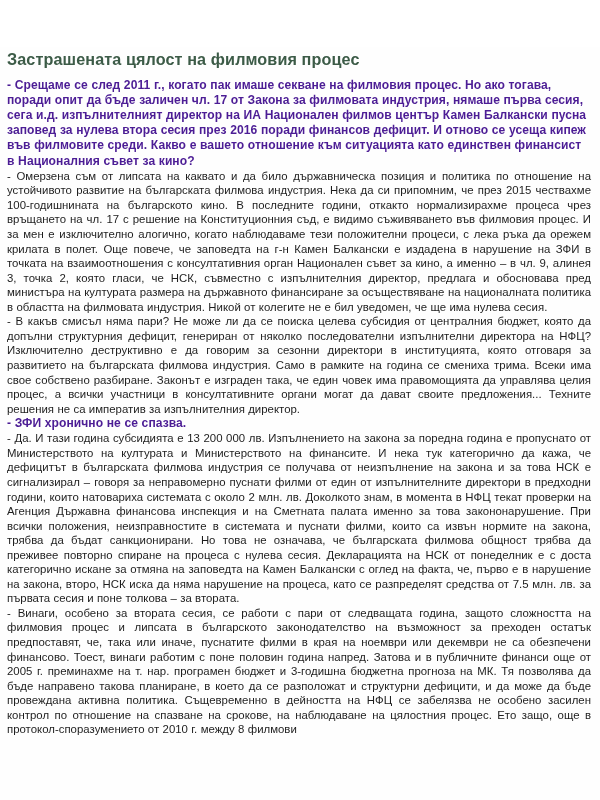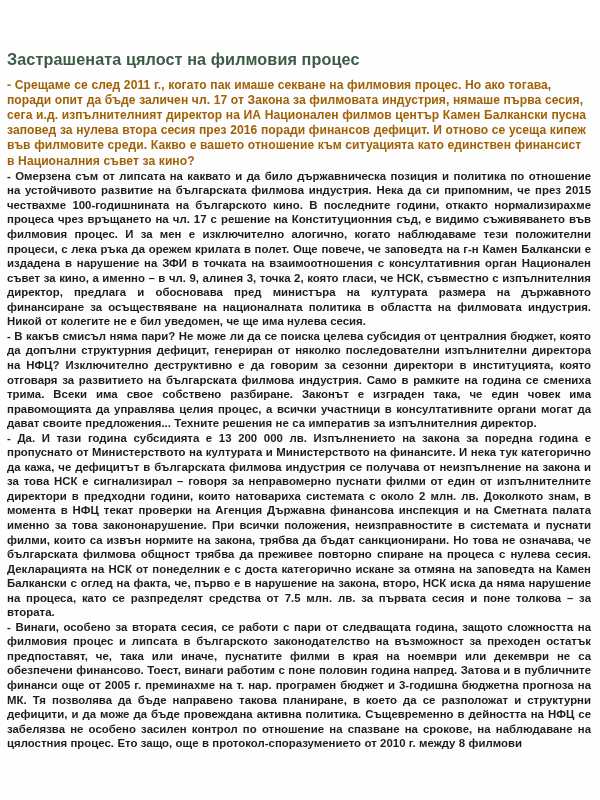--- a/index.html
+++ b/index.html
@@ -46,39 +46,40 @@
   p {
     margin: 0;
     padding: 0;
   }
   p.q {
     font-weight: bold;
     font-size: 12.1px;
     line-height: 15.2px;
     text-align: left;
     letter-spacing: 0.05px;
-    color: #a16207;
+    color: #4c1d95;
   }
   p.a {
-    font-weight: bold;
+    font-weight: normal;
     color: #1d1d1d;
   }
   p.a:last-child {
     text-align: justify;
   }
 </style>
 </head>
 <body>
 
 <div class="page">
 
   <h1 class="article-title">Застрашената цялост на филмовия процес</h1>
 
   <div class="body-block">
 
     <p class="q">- Срещаме се след 2011 г., когато пак имаше секване на филмовия процес. Но ако тогава, поради опит да бъде заличен чл. 17 от Закона за филмовата индустрия, нямаше първа сесия, сега и.д. изпълнителният директор на ИА Национален филмов център Камен Балкански пусна заповед за нулева втора сесия през 2016 поради финансов дефицит. И отново се усеща кипеж във филмовите среди. Какво е вашето отношение към ситуацията като единствен финансист в Националния съвет за кино?</p>
     <p class="a">- Омерзена съм от липсата на каквато и да било държавническа позиция и политика по отношение на устойчивото развитие на българската филмова индустрия. Нека да си припомним, че през 2015 чествахме 100-годишнината на българското кино. В последните години, откакто нормализирахме процеса чрез връщането на чл. 17 с решение на Конституционния съд, е видимо съживяването във филмовия процес. И за мен е изключително алогично, когато наблюдаваме тези положителни процеси, с лека ръка да орежем крилата в полет. Още повече, че заповедта на г-н Камен Балкански е издадена в нарушение на ЗФИ в точката на взаимоотношения с консултативния орган Национален съвет за кино, а именно – в чл. 9, алинея 3, точка 2, която гласи, че НСК, съвместно с изпълнителния директор, предлага и обосновава пред министъра на културата размера на държавното финансиране за осъществяване на националната политика в областта на филмовата индустрия. Никой от колегите не е бил уведомен, че ще има нулева сесия.</p>
     <p class="a">- В какъв смисъл няма пари? Не може ли да се поиска целева субсидия от централния бюджет, която да допълни структурния дефицит, генериран от няколко последователни изпълнителни директора на НФЦ? Изключително деструктивно е да говорим за сезонни директори в институцията, която отговаря за развитието на българската филмова индустрия. Само в рамките на година се смениха трима. Всеки има свое собствено разбиране. Законът е изграден така, че един човек има правомощията да управлява целия процес, а всички участници в консултативните органи могат да дават своите предложения... Техните решения не са императив за изпълнителния директор.</p>
+    <p class="q">- ЗФИ хронично не се спазва.</p>
     <p class="a">- Да. И тази година субсидията е 13 200 000 лв. Изпълнението на закона за поредна година е пропуснато от Министерството на културата и Министерството на финансите. И нека тук категорично да кажа, че дефицитът в българската филмова индустрия се получава от неизпълнение на закона и за това НСК е сигнализирал – говоря за неправомерно пуснати филми от един от изпълнителните директори в предходни години, които натовариха системата с около 2 млн. лв. Доколкото знам, в момента в НФЦ текат проверки на Агенция Държавна финансова инспекция и на Сметната палата именно за това закононарушение. При всички положения, неизправностите в системата и пуснати филми, които са извън нормите на закона, трябва да бъдат санкционирани. Но това не означава, че българската филмова общност трябва да преживее повторно спиране на процеса с нулева сесия. Декларацията на НСК от понеделник е с доста категорично искане за отмяна на заповедта на Камен Балкански с оглед на факта, че, първо е в нарушение на закона, второ, НСК иска да няма нарушение на процеса, като се разпределят средства от 7.5 млн. лв. за първата сесия и поне толкова – за втората.</p>
     <p class="a">- Винаги, особено за втората сесия, се работи с пари от следващата година, защото сложността на филмовия процес и липсата в българското законодателство на възможност за преходен остатък предпоставят, че, така или иначе, пуснатите филми в края на ноември или декември не са обезпечени финансово. Тоест, винаги работим с поне половин година напред. Затова и в публичните финанси още от 2005 г. преминахме на т. нар. програмен бюджет и 3-годишна бюджетна прогноза на МК. Тя позволява да бъде направено такова планиране, в което да се разположат и структурни дефицити, и да може да бъде провеждана активна политика. Същевременно в дейността на НФЦ се забелязва не особено засилен контрол по отношение на спазване на срокове, на наблюдаване на цялостния процес. Ето защо, още в протокол-споразумението от 2010 г. между 8 филмови</p>
 
   </div>
 </div>
 
 </body></html>

